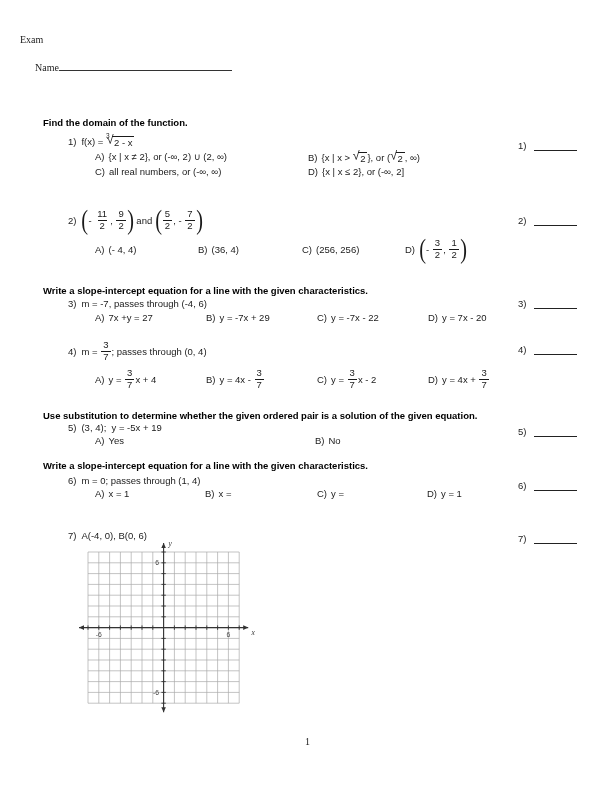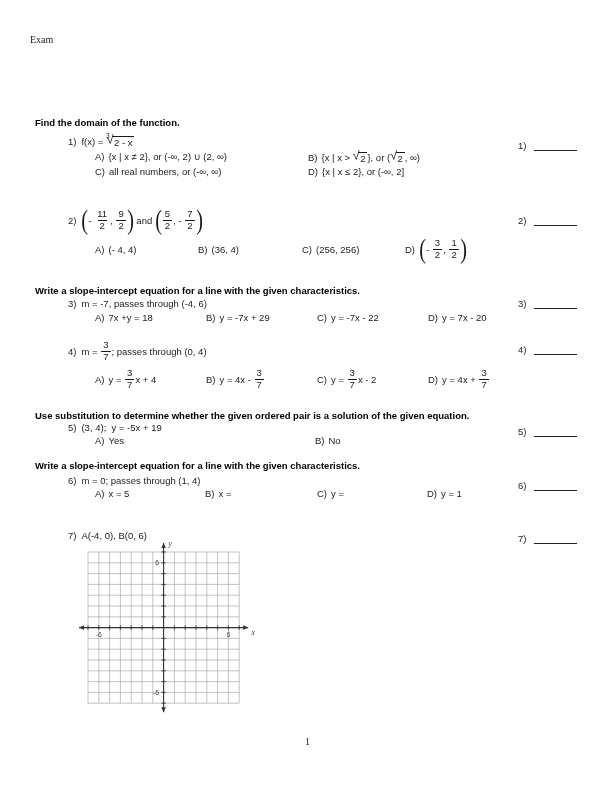--- a/index.html
+++ b/index.html
@@ -1,20 +1,20 @@
 <!DOCTYPE html>
 <html><head>
 <meta charset="utf-8">
 <style>
   html,body{margin:0;padding:0;background:#ffffff;}
   .page{position:relative;width:615px;height:795px;background:#ffffff;overflow:hidden;
         font-family:"Liberation Sans",sans-serif;font-size:9.5px;color:#1a1a1a;}
   .abs{position:absolute;}
   .serif{font-family:"Liberation Serif",serif;font-size:10px;color:#222;}
-  .instr{position:absolute;font-weight:bold;color:#000;white-space:pre-wrap;}
+  .instr{position:absolute;font-weight:bold;color:#000;white-space:pre-wrap;margin-left:8px;}
   .mc{position:absolute;font-weight:bold;color:#000;white-space:pre-wrap;width:555px;}
   .row{position:absolute;display:flex;align-items:center;}
   .row .qnum{margin-right:5px;}
   .opt{position:absolute;display:flex;align-items:center;}
   .opt .olabel{margin-right:4px;}
   .tk{white-space:pre;}
   .frac{display:inline-flex;flex-direction:column;align-items:center;line-height:1.08;margin:0 1px;}
   .fnum{padding:0 2px;}
   .fden{border-top:1px solid #1a1a1a;padding:0 2px;}
   .root{display:inline-flex;align-items:flex-start;}
@@ -26,22 +26,25 @@
   .blank{position:absolute;display:flex;align-items:flex-end;}
   .bline{display:inline-block;width:43px;height:12px;border-bottom:1.2px solid #222;margin-left:8px;}
   .name-line{display:inline-block;width:173px;height:10px;border-bottom:0.9px solid #333;}
   .footer{position:absolute;left:0;right:0;text-align:center;}
 </style>
 </head>
 <body>
 
 <div class="page">
 
-  <div class="abs serif" style="left:30px;top:34px">Exam</div>
-
+  <div class="abs serif" style="left:20px;top:34px">Exam</div>
+
+  <div class="abs serif" style="left:35px;top:60px">
+    <span>Name</span><span class="name-line"></span>
+  </div>
 
 
   <div class="instr" style="left:35px;top:117px">Find the domain of the function.</div>
   <div class="row" style="left:68px;top:133px;height:17px">
     <span class="qnum">1)</span>
     <span class="row" style="position:static">
         <span class="tk">f(x) = </span>
         <span class="root">
           <span class="ridx">3</span>
           <span class="rsign">√</span>
@@ -160,21 +163,21 @@
   <div class="instr" style="left:35px;top:285px">Write a slope-intercept equation for a line with the given characteristics.</div>
   <div class="row" style="left:68px;top:298px">
     <span class="qnum">3)</span>
     <span class="row" style="position:static">
         <span class="tk">m = -7, passes through (-4, 6)</span>
       </span>
   </div>
   <div class="opt" style="left:95px;top:312px">
     <span class="olabel">A)</span>
     <span class="opt" style="position:static">
-        <span class="tk">7x +y = 18</span>
+        <span class="tk">7x +y = 27</span>
       </span>
   </div>
   <div class="opt" style="left:206px;top:312px">
     <span class="olabel">B)</span>
     <span class="opt" style="position:static">
         <span class="tk">y = -7x + 29</span>
       </span>
   </div>
   <div class="opt" style="left:317px;top:312px">
     <span class="olabel">C)</span>
@@ -278,21 +281,21 @@
   <div class="instr" style="left:35px;top:460px">Write a slope-intercept equation for a line with the given characteristics.</div>
   <div class="row" style="left:68px;top:475px">
     <span class="qnum">6)</span>
     <span class="row" style="position:static">
         <span class="tk">m = 0; passes through (1, 4)</span>
       </span>
   </div>
   <div class="opt" style="left:95px;top:488px">
     <span class="olabel">A)</span>
     <span class="opt" style="position:static">
-        <span class="tk">x = 5</span>
+        <span class="tk">x = 1</span>
       </span>
   </div>
   <div class="opt" style="left:205px;top:488px">
     <span class="olabel">B)</span>
     <span class="opt" style="position:static">
         <span class="tk">x =</span>
       </span>
   </div>
   <div class="opt" style="left:317px;top:488px">
     <span class="olabel">C)</span>

